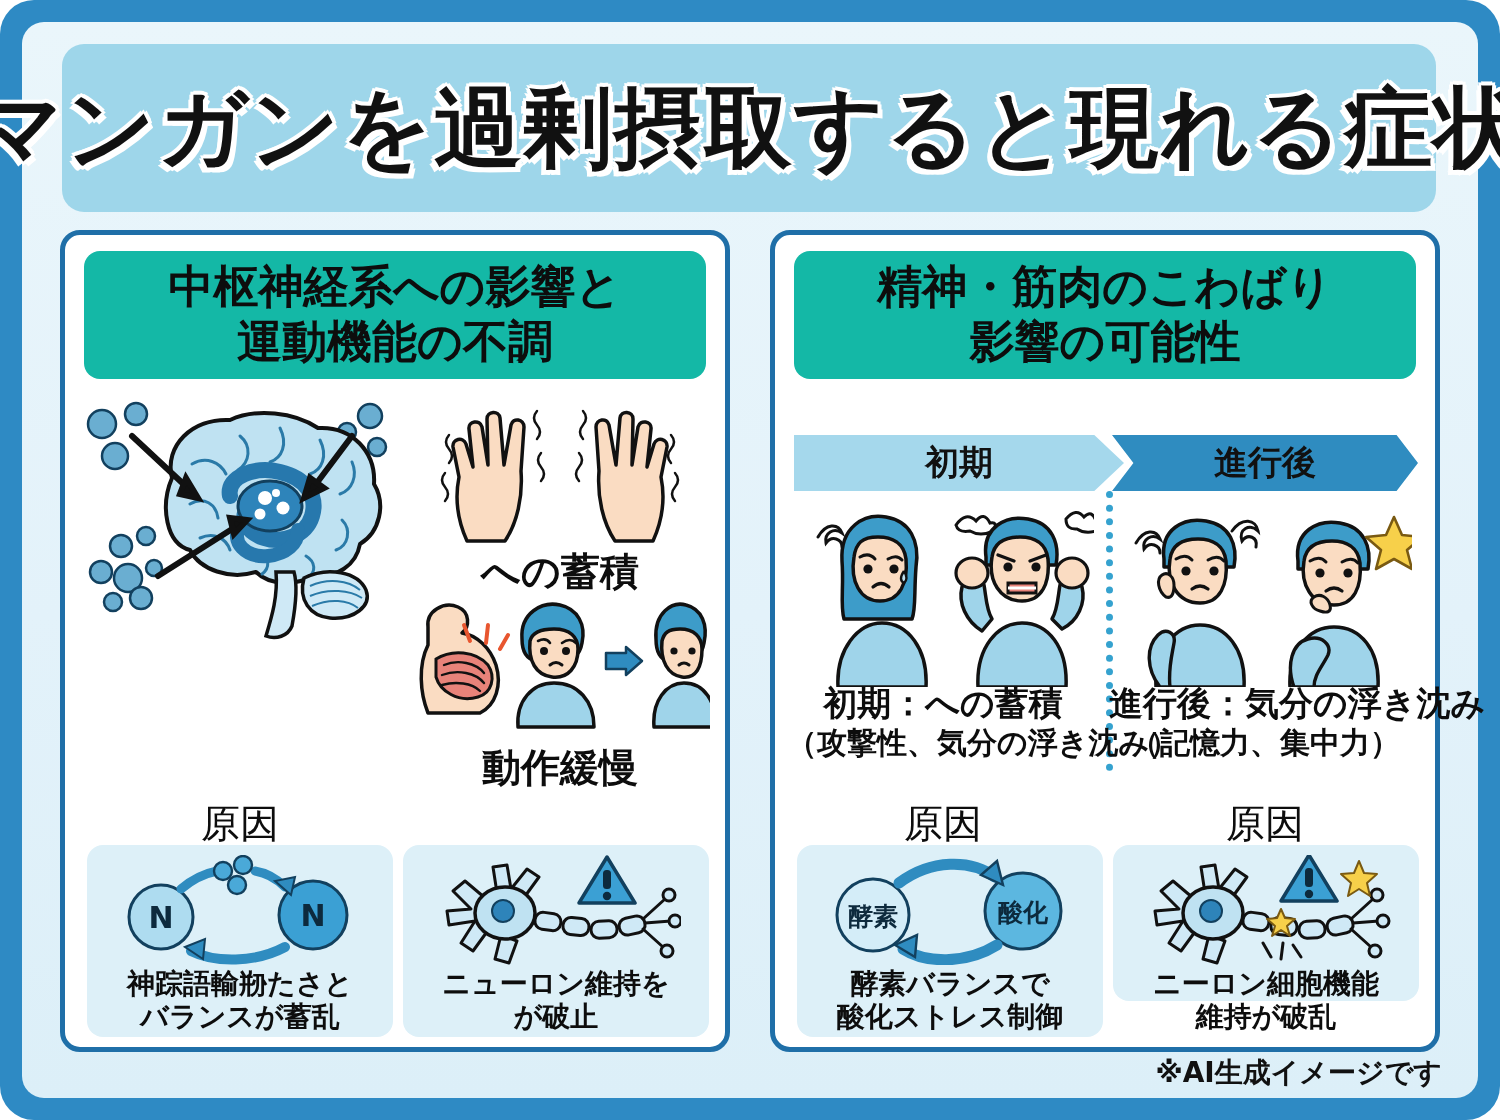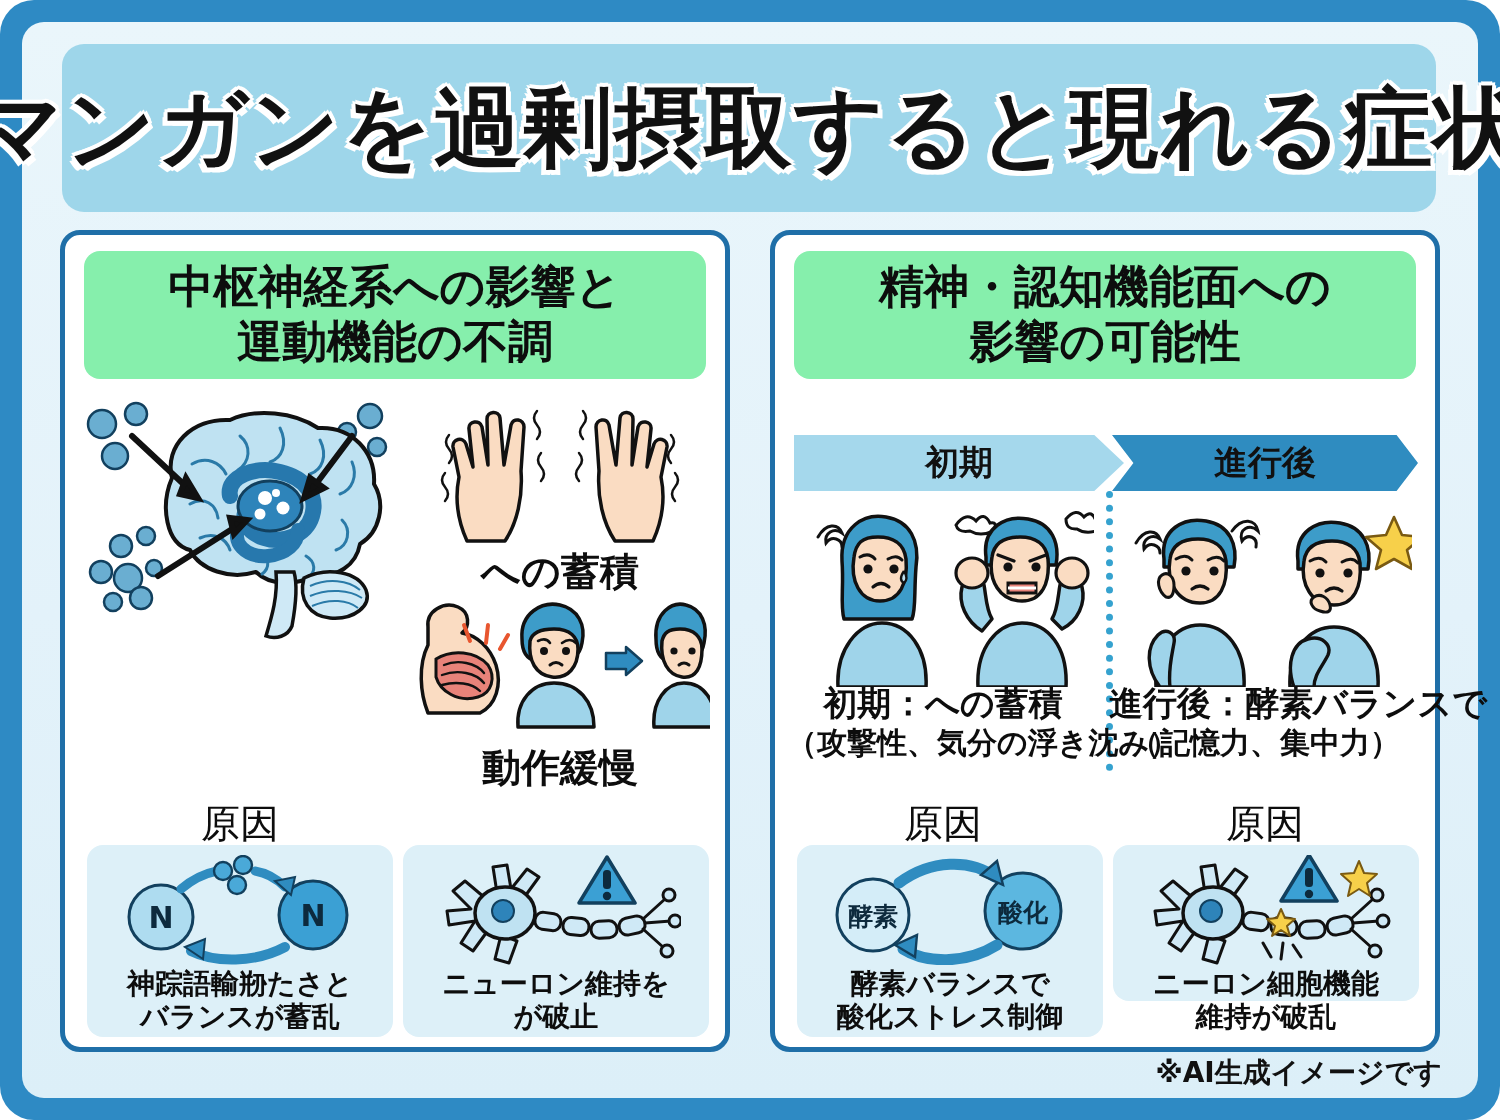--- a/index.html
+++ b/index.html
@@ -72,21 +72,21 @@
   }
   #panel-left  { left: 38px; }
   #panel-right { left: 748px; }
 
   .panel-head {
     position: absolute;
     left: 19px;
     top: 16px;
     width: 622px;
     min-height: 128px;
-    background: #86efac;
+    background: #14b8a6;
     border-radius: 16px;
     display: flex;
     align-items: center;
     justify-content: center;
     text-align: center;
     box-sizing: border-box;
     padding: 6px 10px;
   }
   .panel-head-text {
     font-size: 45px;
@@ -477,21 +477,21 @@
           <div>ニューロン維持を</div>
           <div>が破止</div>
         </div>
       </div>
     </div>
 
     <div class="panel" id="panel-right">
 
       <div class="panel-head">
         <div class="panel-head-text">
-          <div>精神・認知機能面への</div>
+          <div>精神・筋肉のこわばり</div>
           <div>影響の可能性</div>
         </div>
       </div>
 
       <div class="stage-row">
         <div class="chev chev-a">
           <span>初期</span>
         </div>
         <div class="chev chev-b">
           <span>進行後</span>
@@ -577,21 +577,21 @@
       </div>
 
       <div class="divider"></div>
 
       <div class="caption-row">
         <div class="cap-half cap-left">
           <div class="cap-line1">初期：への蓄積</div>
           <div class="cap-line2">（攻撃性、気分の浮き沈み）</div>
         </div>
         <div class="cap-half cap-right">
-          <div class="cap-line1">進行後：酵素バランスで</div>
+          <div class="cap-line1">進行後：気分の浮き沈み</div>
           <div class="cap-line2">（記憶力、集中力）</div>
         </div>
       </div>
 
       <div class="cause-word cause-word-r" style="left:12px;">原因</div>
       <div class="cause-word cause-word-r" style="left:334px;">原因</div>
 
       <div class="cause-box" style="left:22px; top:610px; width:306px; height:192px;">
         <svg class="center-svg" width="250" height="110" viewBox="0 0 250 110">
           <circle cx="48" cy="60" r="36" fill="#d4edf8" stroke="#12405e" stroke-width="3"></circle>

